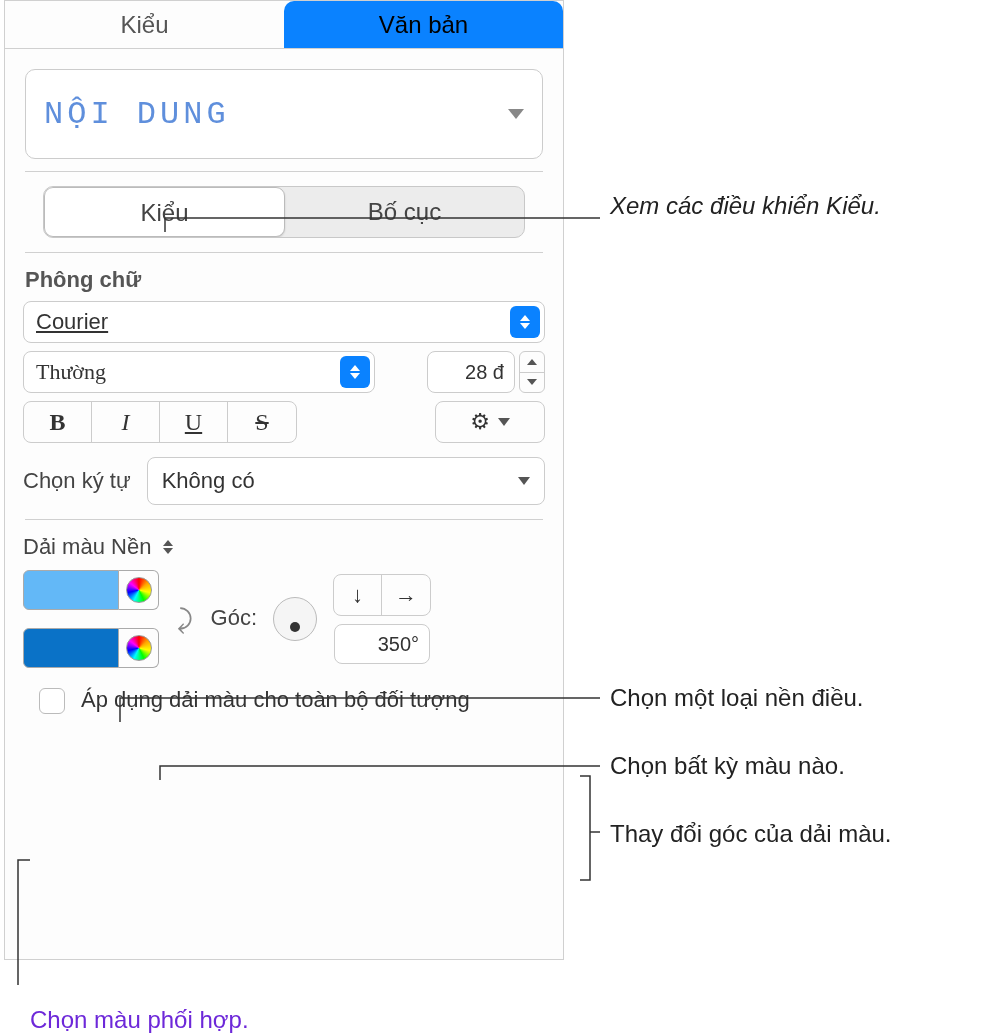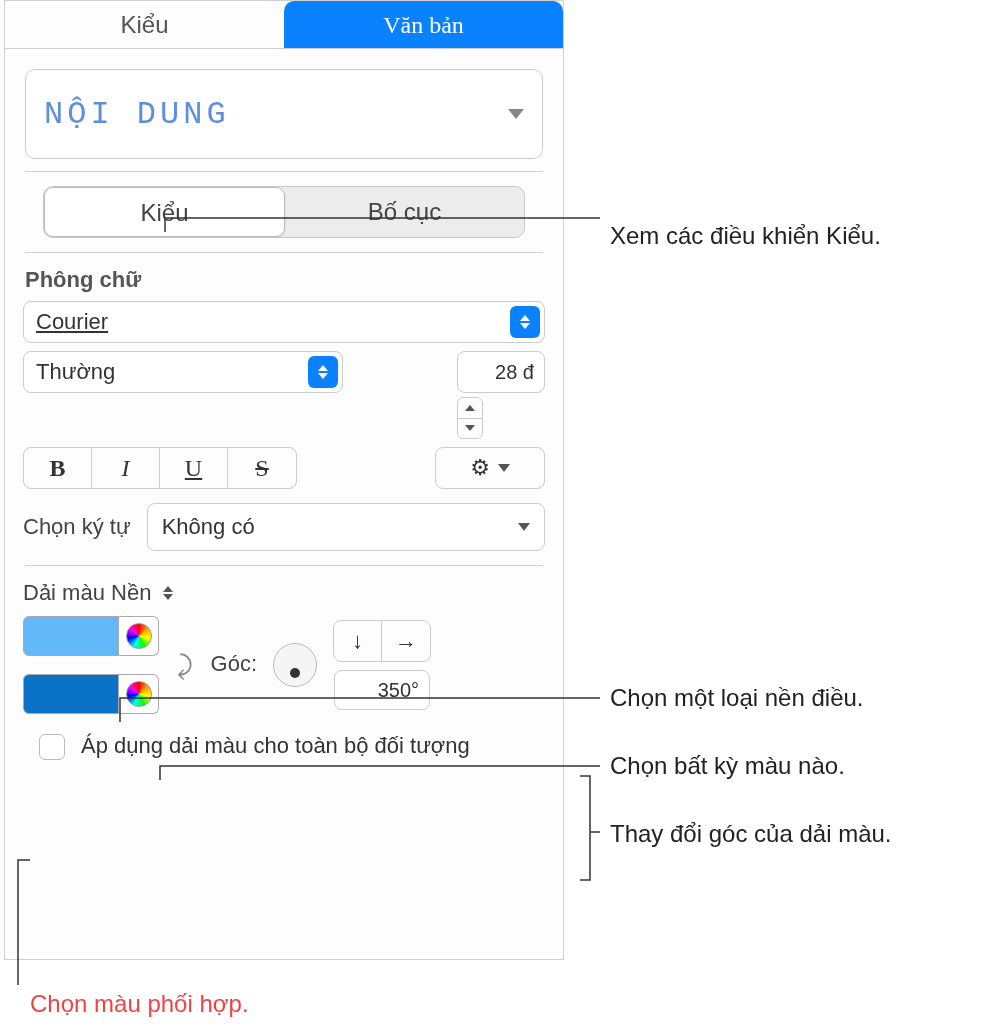--- a/index.html
+++ b/index.html
@@ -31,23 +31,22 @@
   .top-tab {
     flex: 1;
     text-align: center;
     line-height: 48px;
     font-size: 24px;
     color: #555;
     cursor: pointer;
   }
   .top-tab.active {
     background: #0a82ff;
-    color: #ffffff;
+    color: #000000;
     border-radius: 10px 10px 0 0;
-    font-family: Liberation Serif, serif;
   }
   
   .style-pick {
     margin: 20px 20px 10px 20px;
     height: 90px;
     border: 1px solid #ccc;
     border-radius: 10px;
     background: #fff;
     display: flex;
     align-items: center;
@@ -115,44 +114,43 @@
     display: flex;
     align-items: center;
     justify-content: space-between;
     padding: 0 4px 0 12px;
     font-size: 22px;
     color: #333;
     cursor: pointer;
     position: relative;
   }
   .sel.full { flex: 1; text-decoration: underline; }
-  .sel.half { width: 320px; }
+  .sel.half { width: 352px; font-family: Liberation Serif, serif; }
   .blue-updn {
     width: 30px;
     height: 32px;
     background: #0a82ff;
     border-radius: 6px;
     display: flex;
     flex-direction: column;
     align-items: center;
     justify-content: center;
     gap: 2px;
   }
   .blue-updn .up {
     width:0;height:0;border-left:5px solid transparent;border-right:5px solid transparent;border-bottom:6px solid #fff;
   }
   .blue-updn .dn {
     width:0;height:0;border-left:5px solid transparent;border-right:5px solid transparent;border-top:6px solid #fff;
   }
   .size-box {
     display: flex;
-    align-items: flex-start;
+    align-items: center;
     gap: 4px;
     margin-left: auto;
-    flex-direction: column;
   }
   .size-input {
     width: 88px;
     height: 42px;
     border: 1px solid #ccc;
     border-radius: 8px;
     background: #fff;
     text-align: right;
     padding-right: 10px;
     font-size: 20px;
@@ -329,21 +327,22 @@
   
   .callout {
     position:absolute;
     font-size:24px;
     color:#222;
     white-space:nowrap;
   }
   .bottom-call {
     position:absolute;
     font-size:24px;
-    color:#ef4444;
+    color:#6d28d9;
+    margin-top:16px;
   }
   svg.lines { position:absolute; left:0; top:0; pointer-events:none; }
 </style>
 </head>
 <body>
 
 <div class="panel">
 
   <div class="top-tabs">
     <div class="top-tab">Kiểu</div>
@@ -461,21 +460,21 @@
     </div>
   </div>
 
   <div class="apply-row">
     <div class="checkbox"></div>
     <div class="apply-label">Áp dụng dải màu cho toàn bộ đối tượng</div>
   </div>
 
 </div>
 
-<div class="callout" style="left:610px; top:222px;">Xem các điều khiển Kiểu.</div>
+<div class="callout" style="left:610px; top:192px;font-style:italic;">Xem các điều khiển Kiểu.</div>
 <div class="callout" style="left:610px; top:684px;">Chọn một loại nền điều.</div>
 <div class="callout" style="left:610px; top:752px;">Chọn bất kỳ màu nào.</div>
 <div class="callout" style="left:610px; top:820px;">Thay đổi góc của dải màu.</div>
 <div class="bottom-call" style="left:30px; top:990px;">Chọn màu phối hợp.</div>
 
 <svg class="lines" width="982" height="1035">
 
   <path d="M 165 232 L 165 218 L 600 218" stroke="#333" stroke-width="1.5" fill="none"></path>
 
   <path d="M 120 722 L 120 698 L 600 698" stroke="#333" stroke-width="1.5" fill="none"></path>

